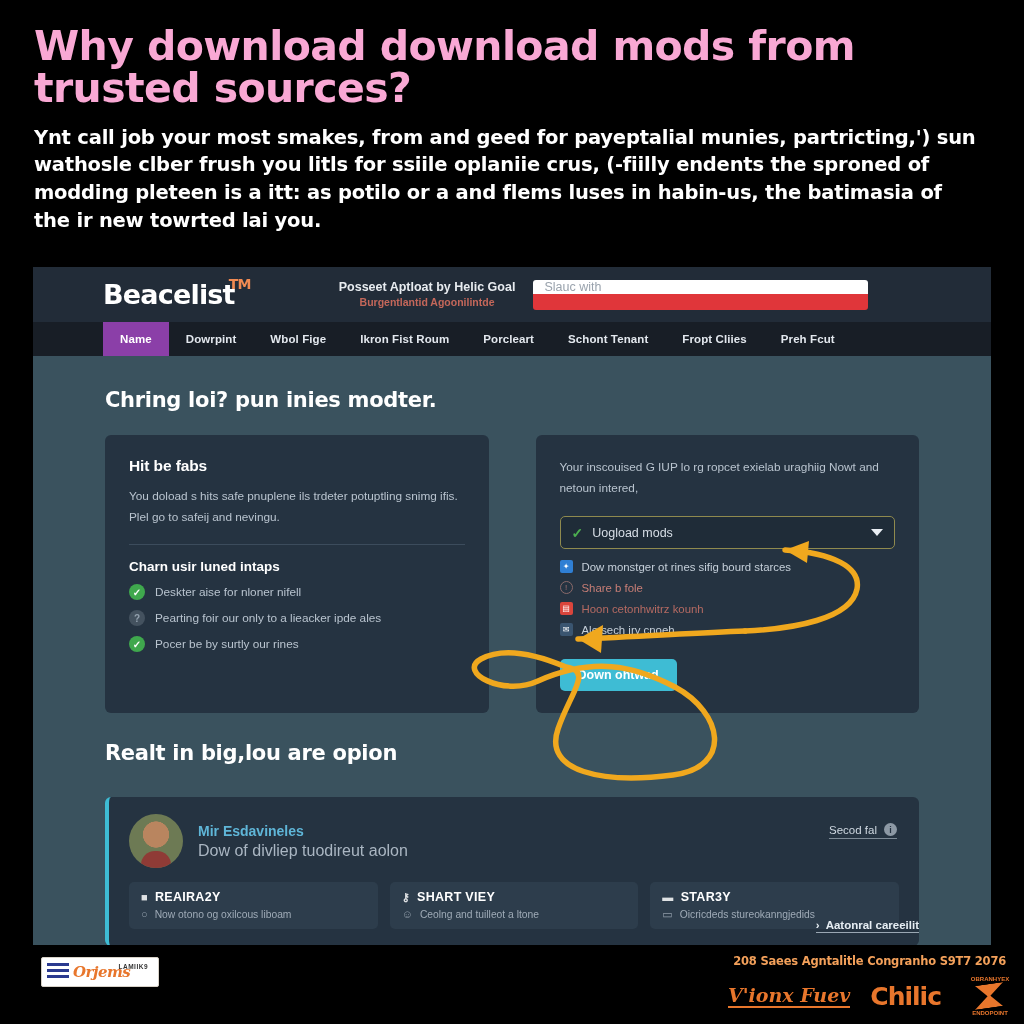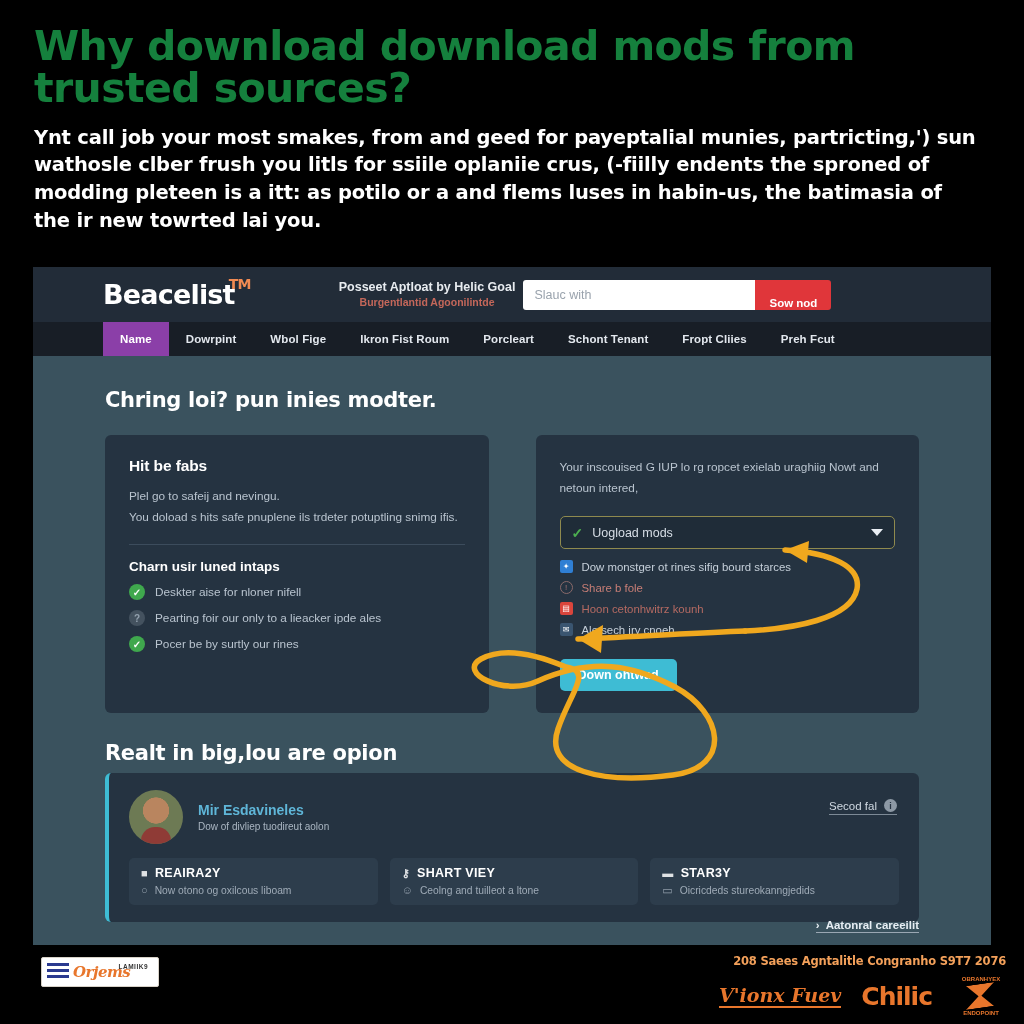--- a/index.html
+++ b/index.html
@@ -8,21 +8,21 @@
     width: 1024px; height: 1024px;
     background: #000000;
     font-family: "Liberation Sans", sans-serif;
     overflow: hidden;
   }
   .page { position: relative; width: 1024px; height: 1024px; background: #000; }
 
   
   .article-head { padding: 26px 34px 0 34px; }
   .headline {
-    color: #15803d;
+    color: #f9a8d4;
     font-family: "DejaVu Sans", sans-serif;
     font-weight: 700;
     font-size: 41px;
     line-height: 1.02;
     letter-spacing: -0.6px;
     max-width: 880px;
   }
   .lede {
     margin-top: 14px;
     color: #ffffff;
@@ -54,22 +54,22 @@
     font-family: "DejaVu Sans", sans-serif;
   }
   .brand .tm {
     position: absolute; top: -3px; right: -16px;
     font-size: 14px; font-weight: 700; color: #f08a52;
   }
   .top-pitch { margin-left: 104px; text-align: center; line-height: 1.25; }
   .top-pitch .l1 { color: #e8ecf0; font-size: 12.5px; font-weight: 700; }
   .top-pitch .l2 { color: #c4675a; font-size: 10.5px; font-weight: 700; }
   .searchwrap {
-    margin-left: 8px; display: flex; height: 30px;
-    border-radius: 3px; overflow: hidden; width: 308px;
+    margin-left: 18px; display: flex; height: 30px;
+    border-radius: 3px; overflow: hidden; width: 335px; flex-direction: column;
   }
   .searchwrap input {
     flex: 1; border: 0; outline: 0; background: #ffffff;
     padding: 0 11px; font-size: 12.5px; color: #3c4450;
     font-family: "Liberation Sans", sans-serif;
   }
   .searchwrap input::placeholder { color: #9aa3ad; }
   .search-btn {
     background: #e0363a; color: #fff; border: 0;
     font-size: 11.5px; font-weight: 700; padding: 17px 14px;
@@ -158,35 +158,35 @@
     font-family: "Liberation Sans", sans-serif;
   }
 
   
   .annot { position: absolute; left: 0; top: 0; width: 958px; height: 678px;
            pointer-events: none; }
 
   
   .rev-title { margin-top: 28px; }
   .review {
-    margin-top: 8px; background: #253341; border-radius: 6px;
+    margin-top: 32px; background: #253341; border-radius: 6px;
     border-left: 4px solid #3ebcd4; padding: 17px 20px; position: relative;
   }
   .rev-head { display: flex; align-items: center; gap: 15px; }
   .avatar {
     width: 54px; height: 54px; border-radius: 50%; flex: 0 0 54px;
     background: radial-gradient(circle at 50% 38%, #b9855f 0 30%, #6d7a54 31% 100%);
     position: relative; overflow: hidden;
   }
   .avatar::after {
     content: ""; position: absolute; left: 12px; bottom: 0;
     width: 30px; height: 17px; background: #8f3b36; border-radius: 14px 14px 0 0;
   }
   .rev-name { color: #5fb6d8; font-size: 14px; font-weight: 700; }
-  .rev-sub { color: #aab6c2; font-size: 10px; margin-top: 3px; }
+  .rev-sub { color: #aab6c2; font-size: 16px; margin-top: 3px; }
   .rev-flag {
     position: absolute; right: 22px; top: 26px;
     display: flex; align-items: center; gap: 7px;
     color: #cfd8e1; font-size: 11.5px;
     border-bottom: 1px solid #7d8a96; padding-bottom: 2px; cursor: pointer;
   }
   .flag-ic { width: 13px; height: 13px; border-radius: 50%; background: #8d99a5;
              color: #243240; font-size: 9px; display: flex;
              align-items: center; justify-content: center; font-weight: 700; }
   .stats { display: flex; gap: 12px; margin-top: 14px; }
@@ -217,21 +217,21 @@
   .logo-word { color: #e8762c; font-size: 15px; font-weight: 700; font-style: italic;
                font-family: "DejaVu Serif", serif; letter-spacing: -0.5px; }
   .logo-tag { color: #333; font-size: 6.5px; font-weight: 700; position:absolute;
               right: 10px; top: 5px; letter-spacing: .5px; }
 
   .credit {
     position: absolute; right: 18px; top: 8px; text-align: right;
     color: #f3a05a; font-size: 11.5px; font-weight: 700;
     font-family: "DejaVu Sans", sans-serif; letter-spacing: -0.2px;
   }
-  .sponsors { position: absolute; right: 14px; top: 30px;
+  .sponsors { position: absolute; right: 5px; top: 30px;
               display: flex; align-items: center; gap: 20px; }
   .sp1 { color: #e8762c; font-size: 19px; font-weight: 700; font-style: italic;
          font-family: "DejaVu Serif", serif; border-bottom: 2px solid #e8762c; }
   .sp2 { color: #e8762c; font-size: 25px; font-weight: 700;
          font-family: "DejaVu Sans", sans-serif; letter-spacing: -1px; }
   .sp3 { position: relative; width: 58px; height: 40px; color: #e8762c;
          font-size: 6px; font-weight: 700; text-align: center; }
   .sp3 .dia { position: absolute; left: 14px; top: 8px; width: 28px; height: 24px;
               background: #e8762c; transform: skewY(-8deg);
               clip-path: polygon(0 0,100% 0,55% 50%,100% 100%,0 100%,45% 50%); }
@@ -277,22 +277,22 @@
     </div>
 
     <div class="site-body">
 
       <div class="sec-title">Chring loi? pun inies modter.</div>
 
       <div class="two-col">
 
         <div class="card left">
           <h3>Hit be fabs</h3>
+          <p>You doload s hits safe pnuplene ils trdeter potuptling snimg ifis.</p>
           <p>Plel go to safeij and nevingu.</p>
-          <p>You doload s hits safe pnuplene ils trdeter potuptling snimg ifis.</p>
           <div class="divider"></div>
           <h4>Charn usir luned intaps</h4>
           <ul class="blist">
             <li>
               <span class="ic green">✓</span>
               <span>Deskter aise for nloner nifell</span>
             </li>
             <li>
               <span class="ic muted">?</span>
               <span>Pearting foir our only to a lieacker ipde ales</span>

